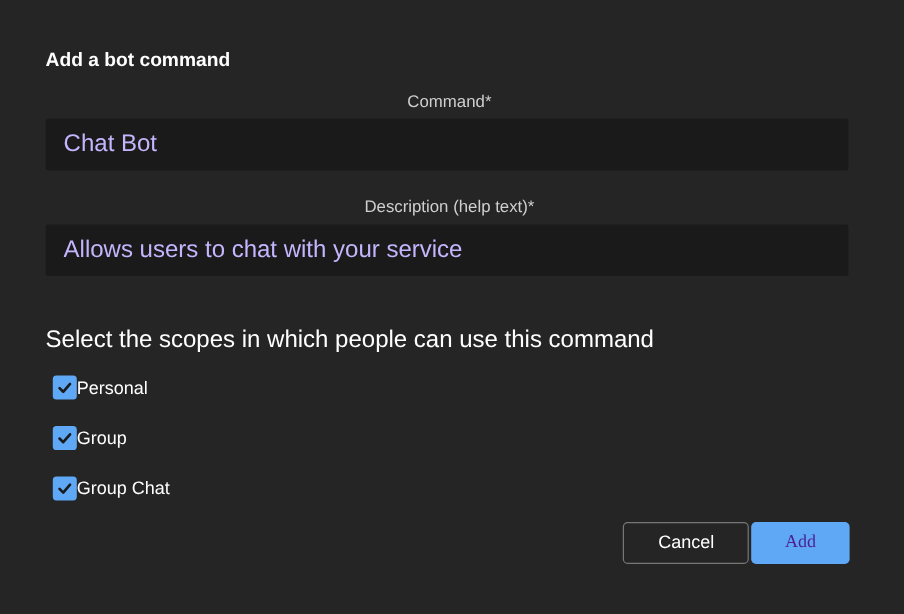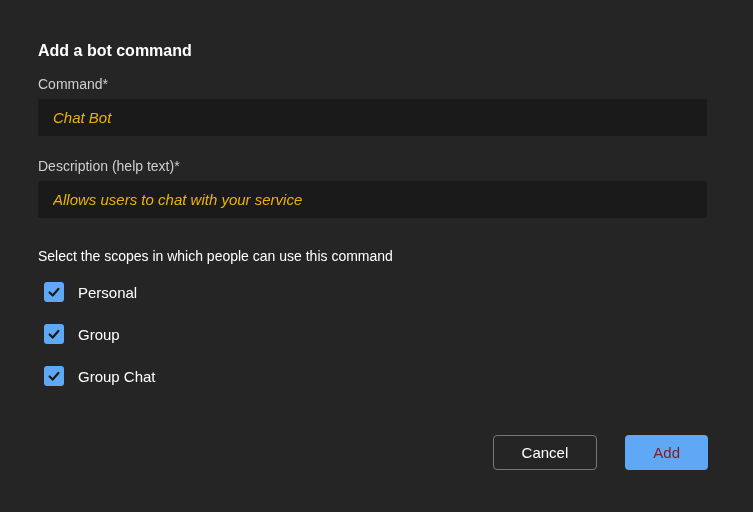--- a/index.html
+++ b/index.html
@@ -18,50 +18,49 @@
     }
     .title {
       font-size: 16px;
       font-weight: 700;
       margin-bottom: 16px;
     }
     .field-label {
       font-size: 14px;
       color: #cfcfcf;
       margin-bottom: 7px;
+      text-align: center;
     }
     .req {
       color: #cfcfcf;
     }
     .text-input {
       width: 669px;
       background: #1a1a1a;
       border: none;
-      color: #eab308;
-      font-size: 15px;
+      color: #c4b5fd;
+      font-size: 20px;
       padding: 10px 15px;
       font-family: inherit;
       outline: none;
       border-radius: 2px;
       margin-bottom: 22px;
-      font-style: italic;
     }
     .text-input::placeholder {
       color: #ffffff;
     }
     .scopes-label {
-      font-size: 14px;
+      font-size: 20px;
       color: #ffffff;
-      margin-top: 8px;
+      margin-top: 20px;
       margin-bottom: 18px;
     }
     .cb-row {
       display: flex;
       align-items: center;
-      gap: 14px;
       margin-bottom: 22px;
       margin-left: 6px;
     }
     .checkbox {
       width: 20px;
       height: 20px;
       background: #5fa8f5;
       border-radius: 3px;
       display: flex;
       align-items: center;
@@ -75,40 +74,41 @@
     }
     .cb-label {
       font-size: 15px;
       color: #ffffff;
     }
     .footer {
       position: absolute;
       bottom: 42px;
       right: 45px;
       display: flex;
-      gap: 28px;
+      gap: 2px;
       margin-left: 27px;
     }
     .btn {
       padding: 8px 28px;
       font-size: 15px;
       font-family: inherit;
       border-radius: 4px;
       cursor: pointer;
       border: none;
     }
     .btn-cancel {
       background: transparent;
       border: 1px solid #777;
       color: #ffffff;
     }
     .btn-add {
       background: #5fa8f5;
-      color: #7f1d1d;
+      color: #4c1d95;
       font-weight: 400;
+      font-family: Liberation Serif, serif;
     }
   </style>
 </head>
 <body>
 
 
 
 <h1 class="title">Add a bot command</h1>
 
 <div class="field-label">

